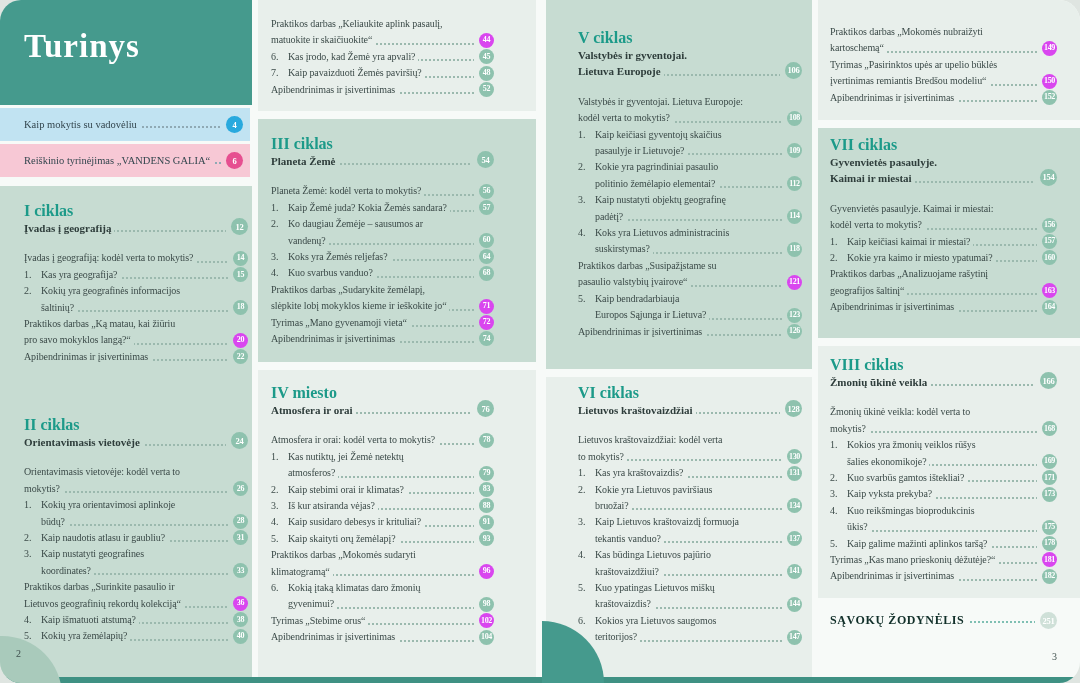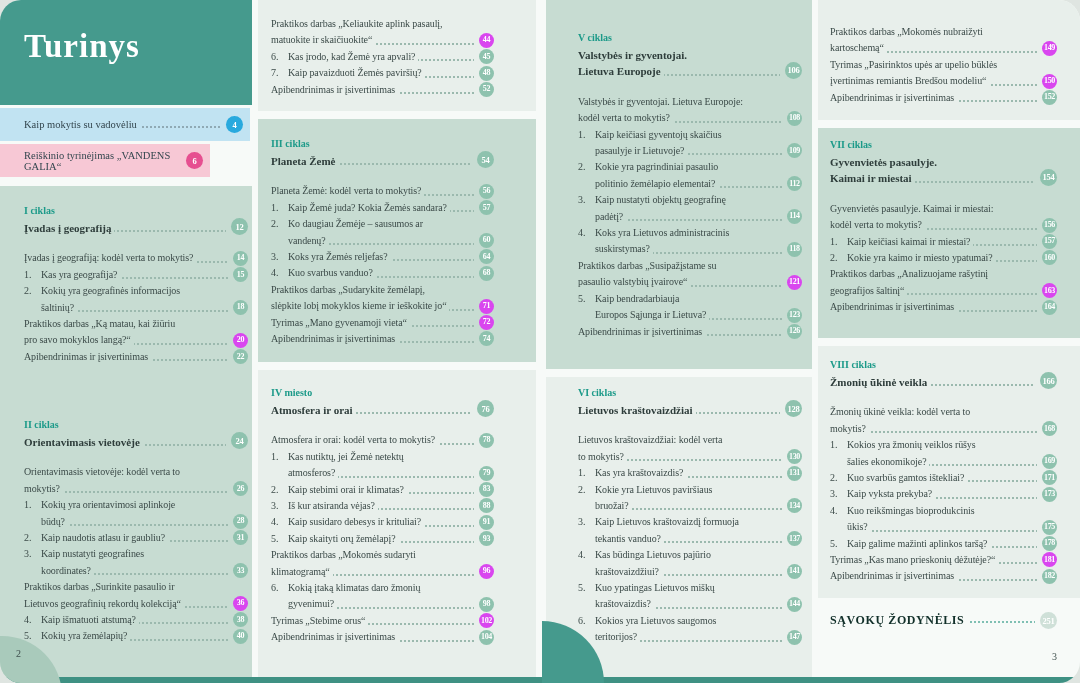--- a/index.html
+++ b/index.html
@@ -5,21 +5,21 @@
   html,body{margin:0;padding:0;background:#dfe5e1;}
   .page{position:relative;width:1080px;height:683px;background:#f7faf8;overflow:hidden;
         font-family:Liberation Serif, serif;color:#3c4b49;border-radius:21px;}
   .blk{position:absolute;}
   .on-mint{--bg:#c7dcd2;}
   .on-pale{--bg:#e8efeb;}
 
   
   #blk-turinys{left:0;top:0;width:252px;height:105px;background:#459a8d;}
   #row-blue{left:0;top:108px;width:250px;height:33px;background:#c1e3f2;}
-  #row-pink{left:0;top:144px;width:210px;height:33px;background:#f7c8d5;}
+  #row-pink{left:0;top:144px;width:250px;height:33px;background:#f7c8d5;}
   #blk-c1{left:0;top:186px;width:252px;height:497px;background:#c7dcd2;}
   #blk-c2a{left:258px;top:0;width:278px;height:111px;background:#e8efeb;}
   #blk-c2b{left:258px;top:119px;width:278px;height:243px;background:#c7dcd2;}
   #blk-c2c{left:258px;top:370px;width:278px;height:313px;background:#e8efeb;}
   #blk-c3a{left:546px;top:0;width:266px;height:369px;background:#c7dcd2;}
   #blk-c3b{left:546px;top:377px;width:266px;height:306px;background:#e8efeb;}
   #blk-c4a{left:818px;top:0;width:262px;height:120px;background:#e8efeb;}
   #blk-c4b{left:818px;top:128px;width:262px;height:210px;background:#c7dcd2;}
   #blk-c4c{left:818px;top:346px;width:262px;height:252px;background:#e8efeb;}
 
@@ -44,21 +44,21 @@
   #sec-1{left:24px;top:203px;width:224px;}
   #sec-2{left:24px;top:417px;width:224px;}
   #sec-3{left:271px;top:136px;width:223px;}
   #sec-4{left:271px;top:385px;width:223px;}
   #sec-5{left:578px;top:30px;width:224px;}
   #sec-6{left:578px;top:385px;width:224px;}
   #sec-cont4{left:830px;top:24px;width:227px;}
   #sec-7{left:830px;top:137px;width:227px;}
   #sec-8{left:830px;top:357px;width:227px;}
 
-  .cyc{font-size:10px;font-weight:bold;color:#1c9a89;line-height:16px;}
+  .cyc{font-size:16px;font-weight:bold;color:#1c9a89;line-height:16px;}
   .items{margin-top:14px;}
   .sec-cont .items{margin-top:0;}
 
   
   .entry{position:relative;line-height:16.4px;font-size:10px;letter-spacing:-0.1px;min-height:16.4px;}
   .entry::after{content:"";position:absolute;left:var(--dl,0);right:20px;bottom:4px;height:2px;z-index:0;
       background-image:radial-gradient(circle,#9bb9ae 0.8px,transparent 0.9px);
       background-size:4px 2px;background-repeat:repeat-x;}
   .entry .t{position:relative;z-index:1;background:var(--bg,#e8efeb);padding-right:3px;white-space:pre-line;}
   .entry .num{position:absolute;left:0;top:0;z-index:1;}

